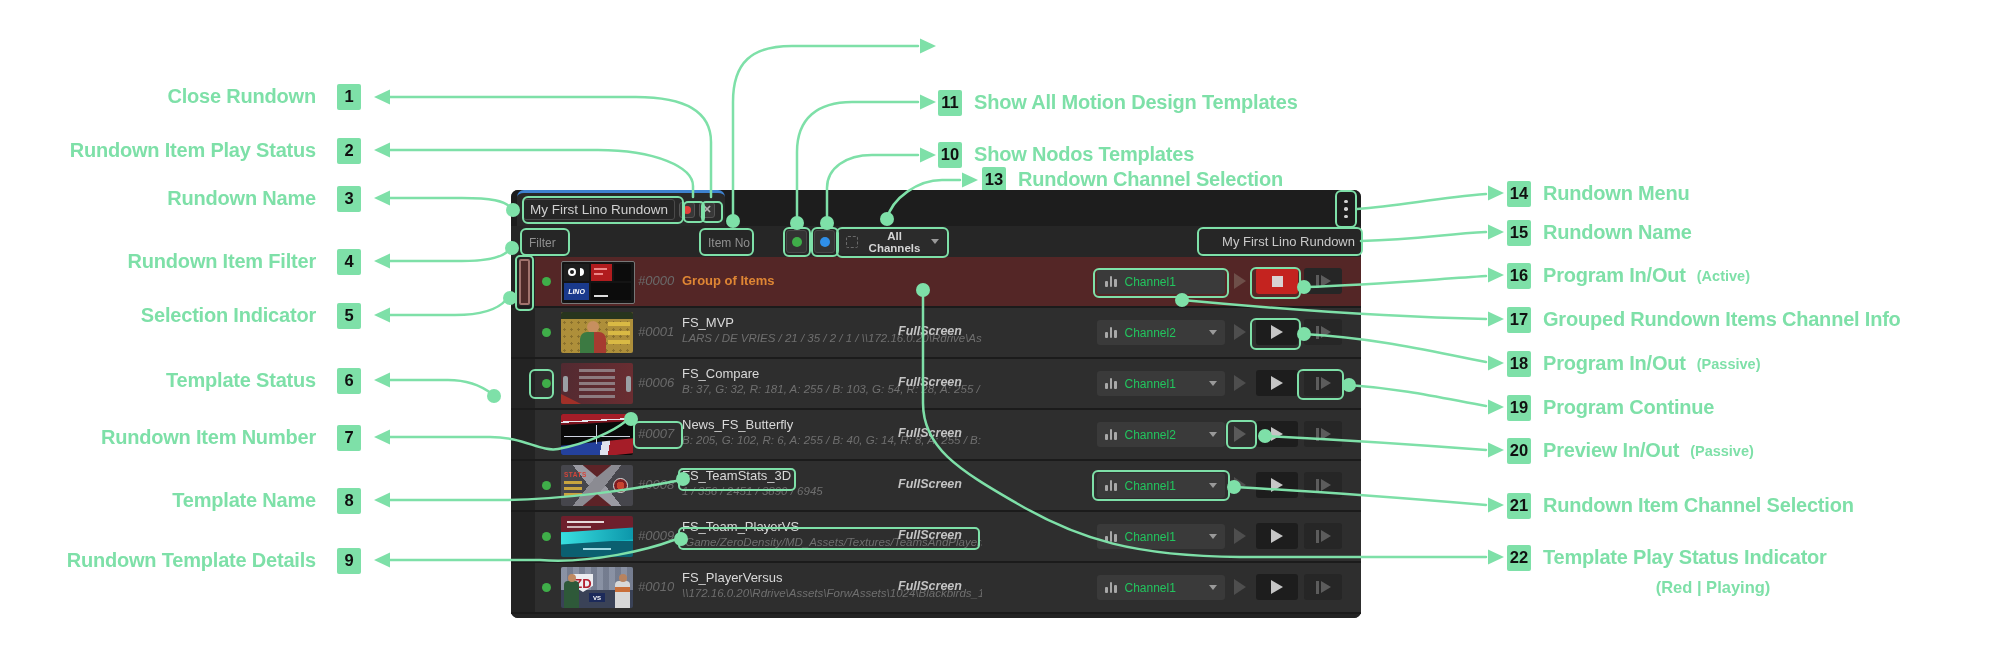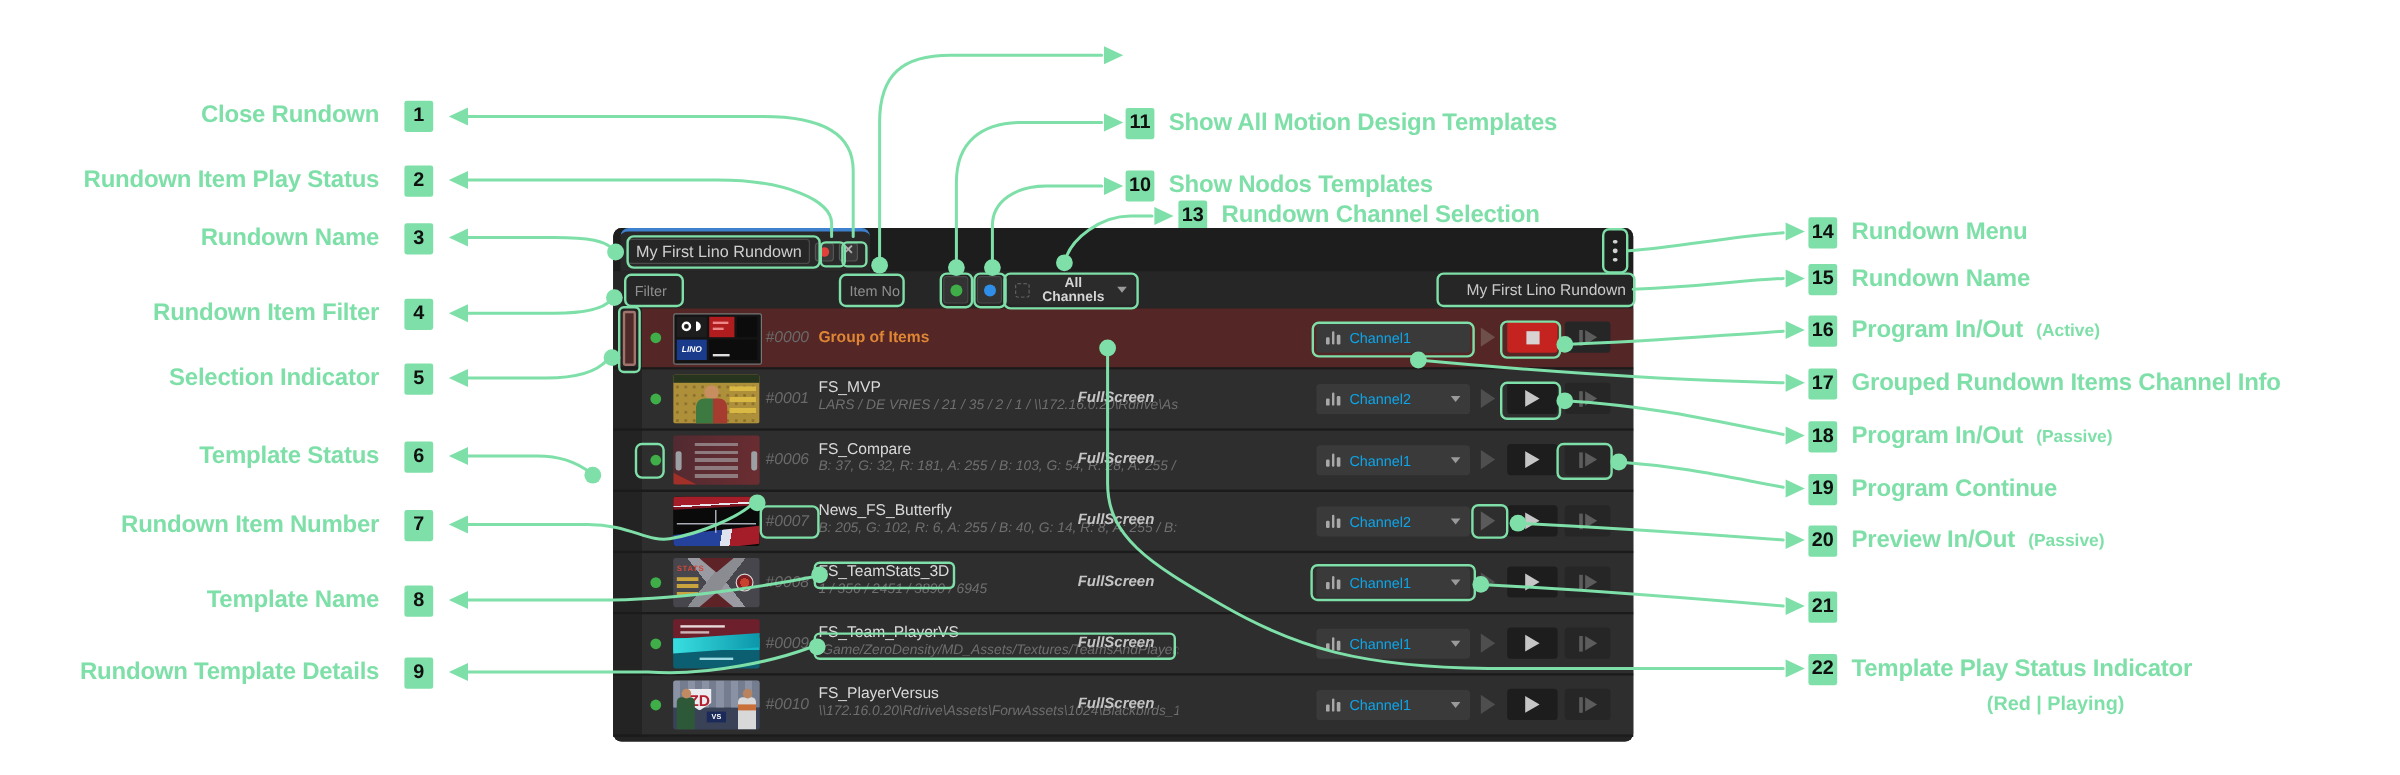--- a/index.html
+++ b/index.html
@@ -78,21 +78,21 @@
   .row.playing .iname{top:16px;color:#df8634;font-weight:700;}
   .idet{position:absolute;left:147px;top:24px;width:300px;color:#6f6f6f;font-size:11.5px;font-style:italic;
         white-space:nowrap;overflow:hidden;}
   .fsc{position:absolute;left:330px;top:16px;width:130px;text-align:center;color:#c4c4c4;
        font-size:12.5px;font-style:italic;font-weight:700;}
   .chbtn{position:absolute;left:562px;top:12px;width:128px;height:25px;background:#3a3a3a;border:none;
          border-radius:3px;display:flex;align-items:center;padding:0 8px;box-sizing:border-box;}
   .bars{display:inline-flex;align-items:flex-end;gap:2px;height:11px;flex:0 0 auto;}
   .bars i{width:2.5px;background:#a8a8a8;border-radius:1px;display:block;}
   .bars i:nth-child(1){height:6px;}.bars i:nth-child(2){height:11px;}.bars i:nth-child(3){height:8px;}
-  .chbtn .cl{color:#0ea5e9;font-size:12px;margin-left:8px;}
+  .chbtn .cl{color:#22c55e;font-size:12px;margin-left:8px;}
   .chbtn.nochev .chev{visibility:hidden;}
   .pvw{position:absolute;left:699px;top:16px;width:0;height:0;
        border-top:8px solid transparent;border-bottom:8px solid transparent;border-left:12px solid #4e4e4e;}
   .row.playing .pvw{border-left-color:#6e4f49;}
   .pvw.hl{border-left-color:#5a5a5a;}
   .pbtn{position:absolute;top:11px;width:42px;height:26px;background:#1d1d1d;border:none;border-radius:3px;
         display:flex;align-items:center;justify-content:center;padding:0;}
   .pbtn.prog{left:721px;}
   .pbtn.prog .tri{width:0;height:0;border-top:7.5px solid transparent;border-bottom:7.5px solid transparent;
                   border-left:12px solid #c6c6c6;}
@@ -544,20 +544,21 @@
       <span class="badge">19</span>
       <span class="ltx">Program Continue</span>
     </div>
   <div class="lab tr" style="left:1507px;top:437px">
       <span class="badge">20</span>
       <span class="ltx">Preview In/Out</span>
       <span class="sfx">(Passive)</span>
     </div>
   <div class="lab tr" style="left:1507px;top:492px">
       <span class="badge">21</span>
+      <span class="ltx">Rundown Item Channel Selection</span>
     </div>
   <div class="lab tr" style="left:1507px;top:544px">
       <span class="badge">22</span>
       <span class="ltx">Template Play Status Indicator</span>
     </div>
   <div class="sub" style="left:1543px;top:578px;width:340px">(Red | Playing)</div>
 
   <svg class="overlay" width="2000" height="646" viewBox="0 0 2000 646">
     <g>
       <path class="ln" d="M390 97 H636 C686 97 711 112 711 142 V197"></path>

